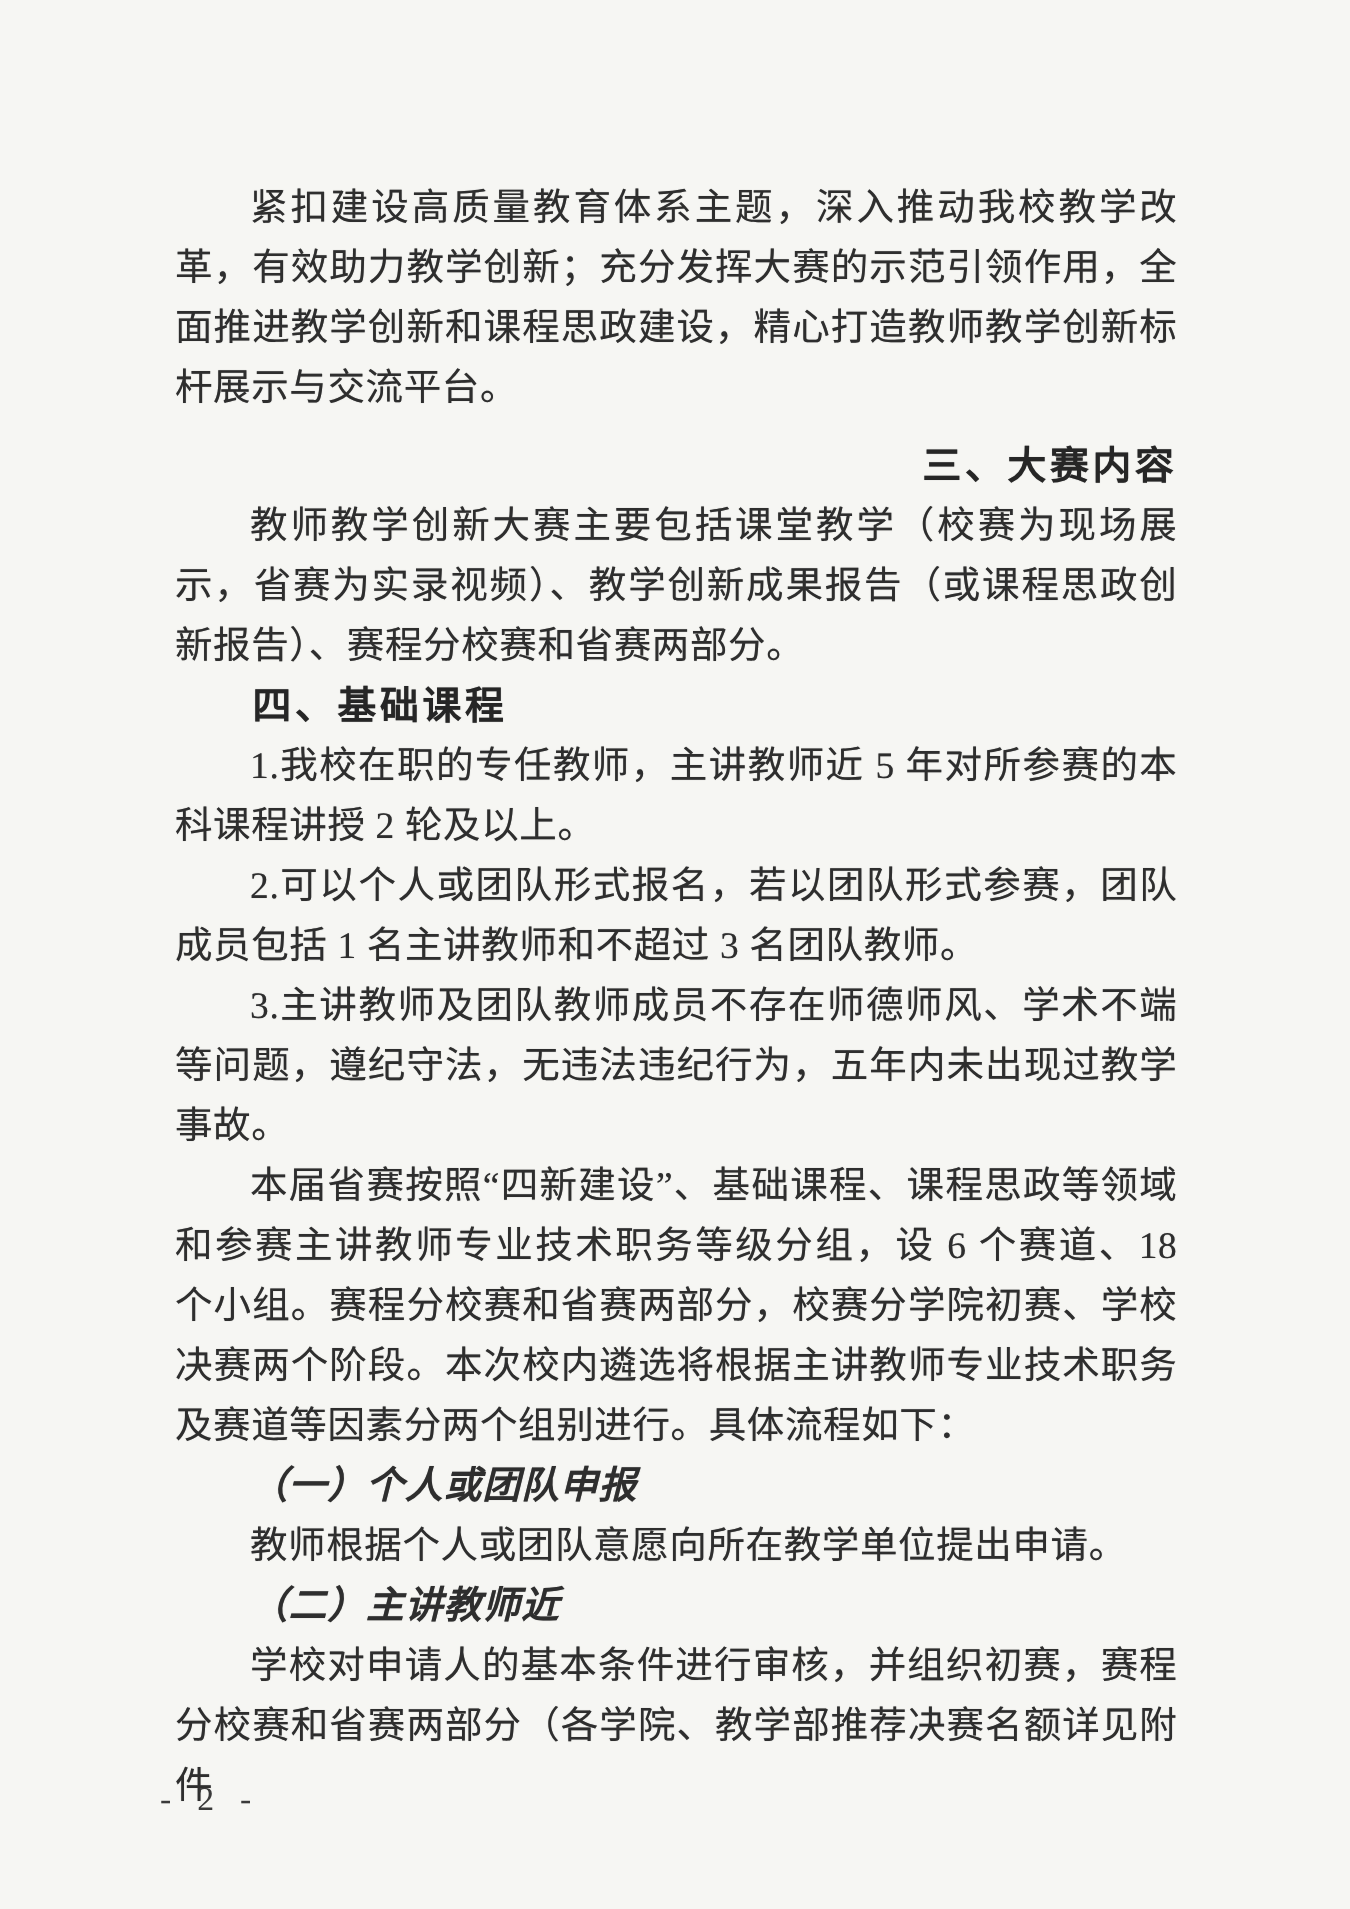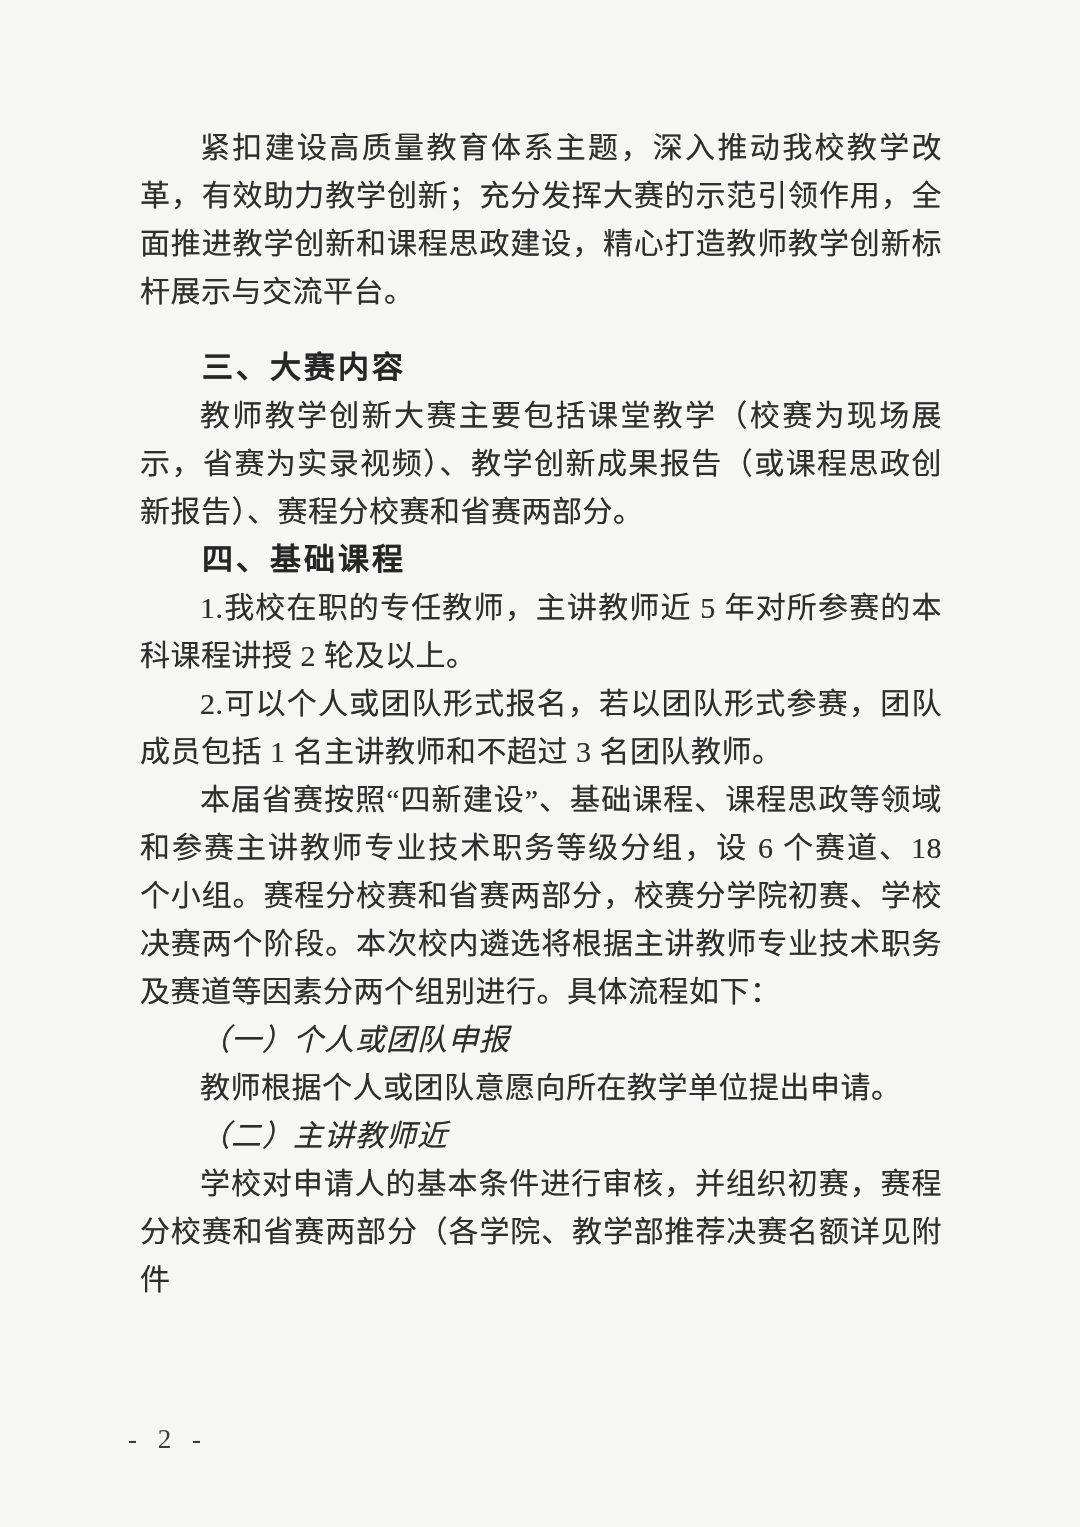--- a/index.html
+++ b/index.html
@@ -15,21 +15,21 @@
     font-family: "Liberation Serif", "DejaVu Serif", serif;
   }
   .page {
     position: absolute;
     inset: 0;
     background: #f6f6f3;
   }
   .doc {
     position: absolute;
     left: 140px;
-    top: 124px;
+    top: 143px;
     width: 802px;
     color: #2e2e2e;
     font-size: 30px;
     line-height: 48px;
     letter-spacing: 0.5px;
     text-shadow: 0 0 0.6px rgba(46,46,46,0.55);
   }
   .doc p {
     margin: 0;
     text-indent: 2em;
@@ -40,27 +40,28 @@
     margin: 0;
     font-size: 31px;
     line-height: 48px;
     font-weight: 700;
     text-indent: 2em;
     letter-spacing: 3px;
     color: #262626;
     font-family: "Liberation Sans", "DejaVu Sans", sans-serif;
   }
   .doc h2.first {
-    margin-top: 28px;
+    margin-top: 14px;
+    text-align: right;
   }
   .doc h3 {
     margin: 0;
     font-size: 30px;
     line-height: 48px;
-    font-weight: 400;
+    font-weight: 700;
     text-indent: 2em;
     font-style: italic;
     letter-spacing: 1px;
     color: #2e2e2e;
     font-family: "Liberation Serif", "DejaVu Serif", serif;
   }
   .pagenum {
     position: absolute;
     left: 128px;
     top: 1424px;
@@ -77,20 +78,21 @@
   <div class="doc">
 
     <p>紧扣建设高质量教育体系主题，深入推动我校教学改革，有效助力教学创新；充分发挥大赛的示范引领作用，全面推进教学创新和课程思政建设，精心打造教师教学创新标杆展示与交流平台。</p>
 
     <h2 class="first">三、大赛内容</h2>
     <p>教师教学创新大赛主要包括课堂教学（校赛为现场展示，省赛为实录视频）、教学创新成果报告（或课程思政创新报告）、赛程分校赛和省赛两部分。</p>
 
     <h2>四、基础课程</h2>
     <p>1.我校在职的专任教师，主讲教师近 5 年对所参赛的本科课程讲授 2 轮及以上。</p>
     <p>2.可以个人或团队形式报名，若以团队形式参赛，团队成员包括 1 名主讲教师和不超过 3 名团队教师。</p>
+    <p>3.主讲教师及团队教师成员不存在师德师风、学术不端等问题，遵纪守法，无违法违纪行为，五年内未出现过教学事故。</p>
 
     <p>本届省赛按照“四新建设”、基础课程、课程思政等领域和参赛主讲教师专业技术职务等级分组，设 6 个赛道、18 个小组。赛程分校赛和省赛两部分，校赛分学院初赛、学校决赛两个阶段。本次校内遴选将根据主讲教师专业技术职务及赛道等因素分两个组别进行。具体流程如下：</p>
 
     <h3>（一）个人或团队申报</h3>
     <p>教师根据个人或团队意愿向所在教学单位提出申请。</p>
 
     <h3>（二）主讲教师近</h3>
     <p>学校对申请人的基本条件进行审核，并组织初赛，赛程分校赛和省赛两部分（各学院、教学部推荐决赛名额详见附件</p>
 
   </div>

